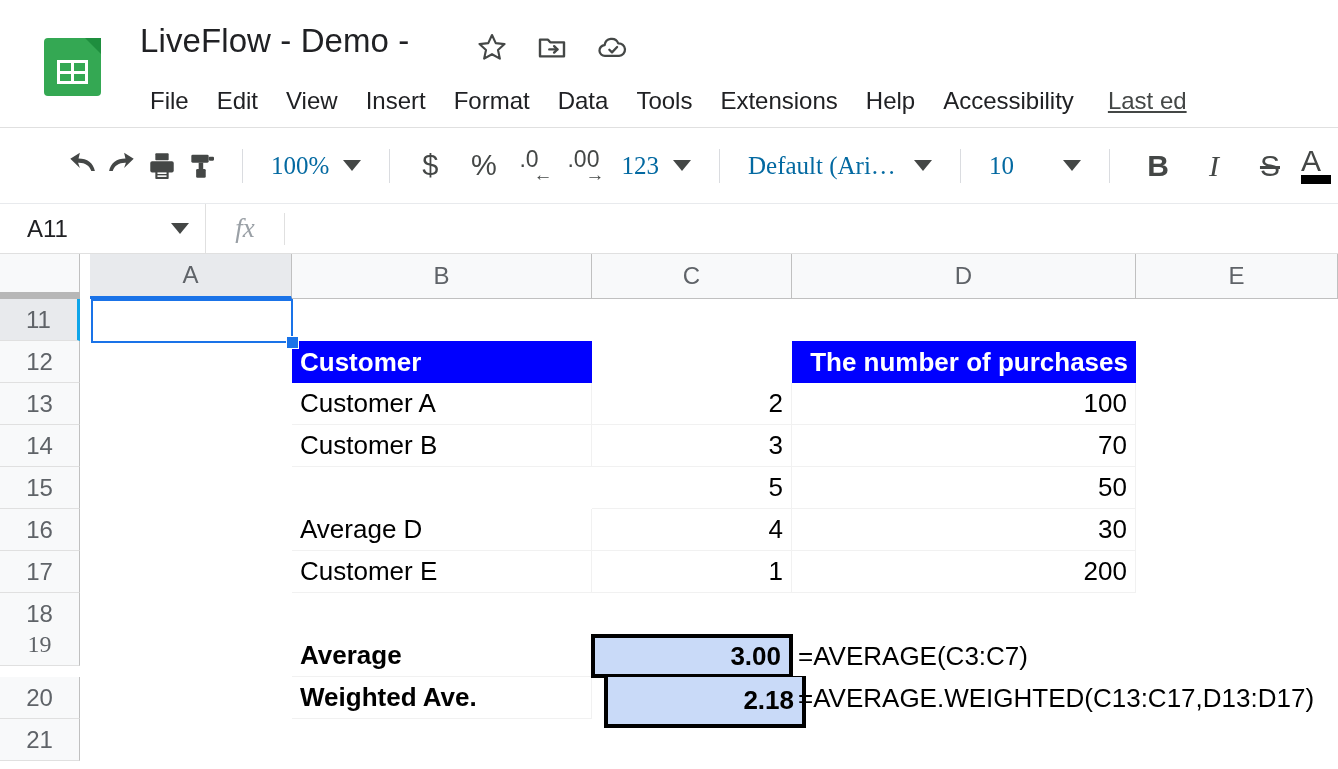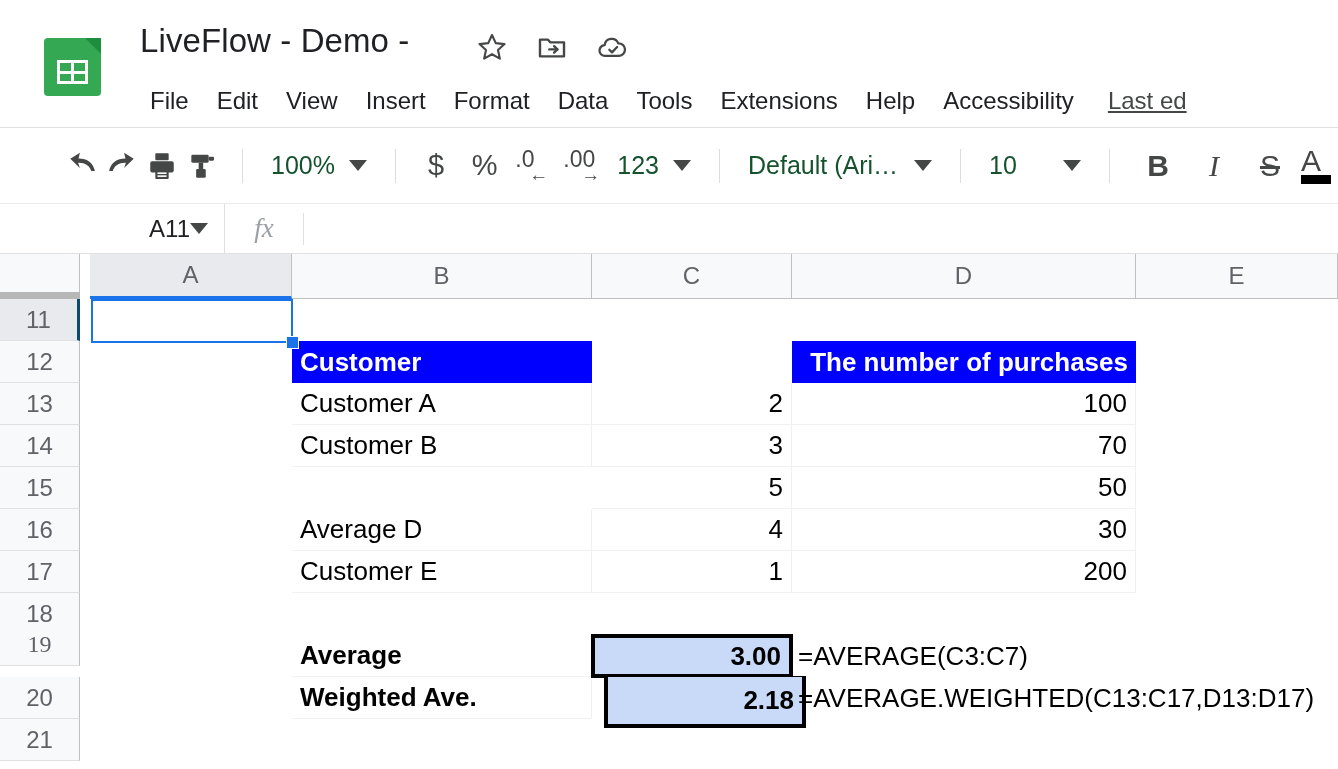--- a/index.html
+++ b/index.html
@@ -75,21 +75,21 @@
     border-bottom:1px solid #e8eaed;
     overflow:hidden;
   }
   .tb-btn {
     display:flex; align-items:center; justify-content:center;
     height:48px; min-width:40px;
     color:#444746; cursor:default;
   }
   .tb-gap { width:18px; }
   .tb-sep { width:1px; height:34px; background:#dadce0; margin:0 20px; flex:none; }
-  .tb-text { font-size:25px; color:#14532d; }
+  .tb-text { font-size:25px; color:#0369a1;font-family:Liberation Serif, serif; }
   .tb-sym { font-size:29px; color:#444746; line-height:1; }
   .tb-dd {
     display:flex; align-items:center; gap:14px;
     height:48px; padding:0 8px; color:#444746; cursor:default;
   }
   .caret { width:0;height:0;border-left:9px solid transparent;border-right:9px solid transparent;border-top:11px solid #444746; }
   .tb-bold  { font-size:30px; font-weight:bold; color:#444746; }
   .tb-ital  { font-size:30px; font-style:italic; font-family:"Liberation Serif", serif; color:#444746; }
   .tb-strike{ font-size:30px; color:#444746; text-decoration:line-through; }
   .tb-textcolor { position:relative; width:34px; height:44px; flex:none; }
@@ -99,24 +99,23 @@
   .dec-ico .d { position:absolute; left:2px; top:2px; font-size:23px; color:#444746; }
   .dec-ico .arr { position:absolute; bottom:2px; font-size:19px; color:#444746; }
 
   
   .formula-bar {
     position:relative; height:50px; display:flex; align-items:center;
     border-bottom:1px solid #e0e0e0; background:#fff;
   }
   .namebox {
     width:206px; height:100%;
-    display:flex; align-items:center; justify-content:flex-end;
-    padding:0 16px 0 18px;
+    display:flex; align-items:center; justify-content:space-between;
+    padding:0 16px 0 27px;
     border-right:1px solid #e0e0e0;
-    margin-left:19px;
   }
   .namebox .nb-text { font-size:24px; color:#202124; }
   .fx-zone { display:flex; align-items:center; height:100%; }
   .fx {
     width:78px; text-align:center;
     font-family:"Liberation Serif", serif; font-style:italic;
     font-size:27px; color:#9aa0a6;
   }
   .fx-div { width:1px; height:32px; background:#e0e0e0; }
   .fx-input { flex:1; height:100%; font-size:22px; color:#202124; display:flex; align-items:center; padding-left:14px; }
@@ -139,21 +138,21 @@
   }
   .colhead.sel { background:#e8eaed; border-bottom:3px solid #1a73e8; }
 
   .rowhead {
     position:absolute; left:0; width:80px; height:42px;
     background:#f8f9fa;
     border-right:1px solid #c0c0c0; border-bottom:1px solid #e0e0e0;
     display:flex; align-items:center; justify-content:center;
     font-size:24px; color:#5f6368;
   }
-  .rowhead.sel { background:#e8eaed; border-right:3px solid #0c4a6e; }
+  .rowhead.sel { background:#e8eaed; border-right:3px solid #0ea5e9; }
 
   .cell {
     position:absolute; height:42px;
     display:flex; align-items:center;
     font-size:26px; color:#000;
     white-space:nowrap;
     padding:0 8px;
     border-bottom:1px solid #f1f1f1;
     border-right:1px solid #f1f1f1;
   }

